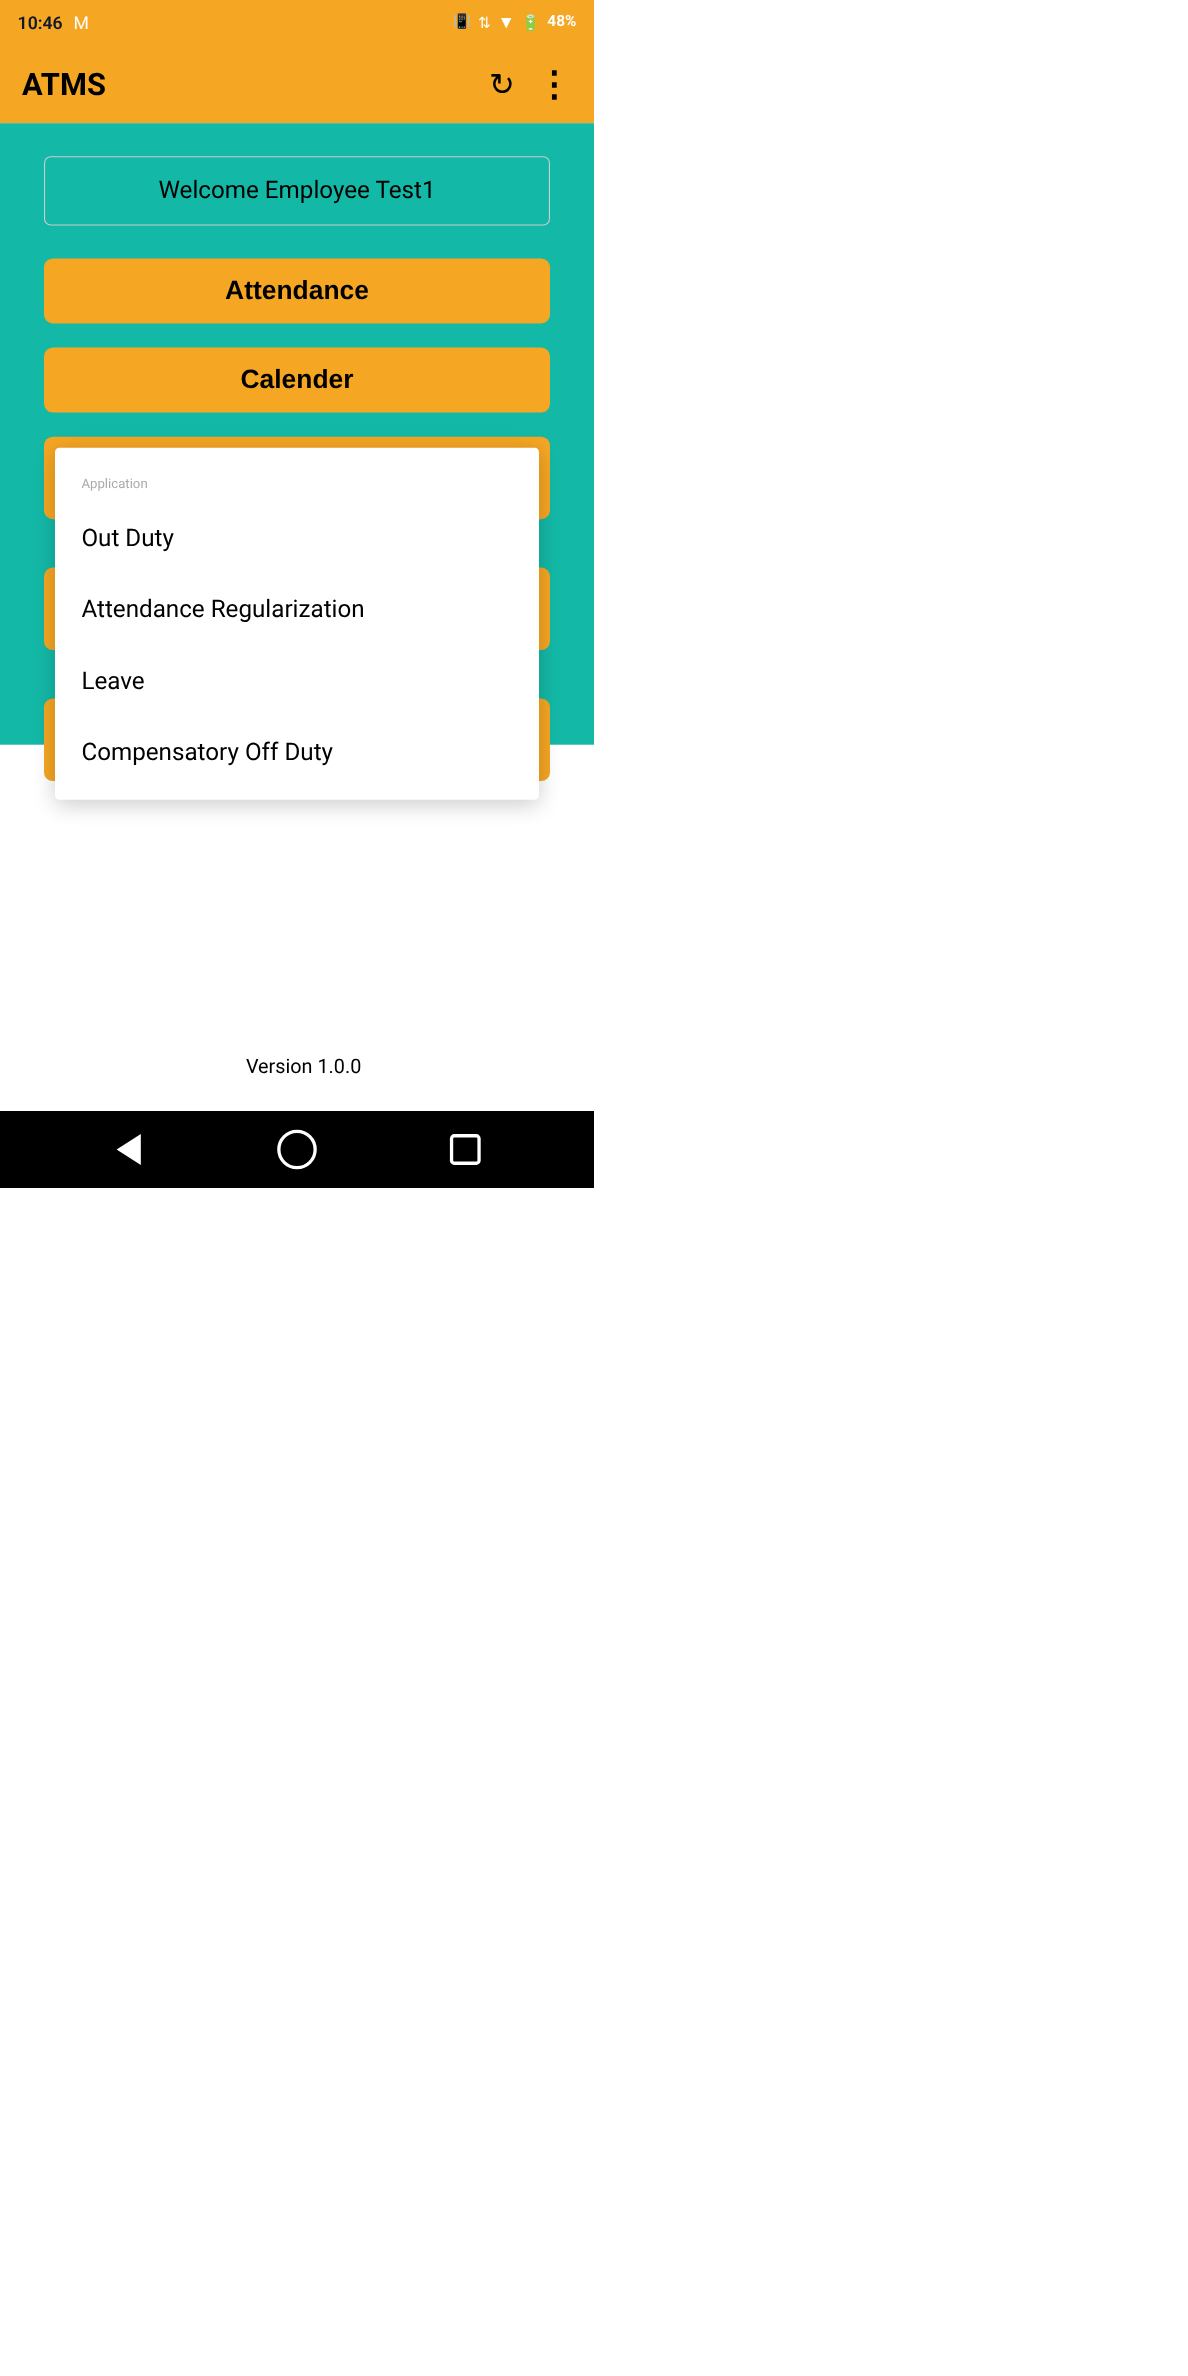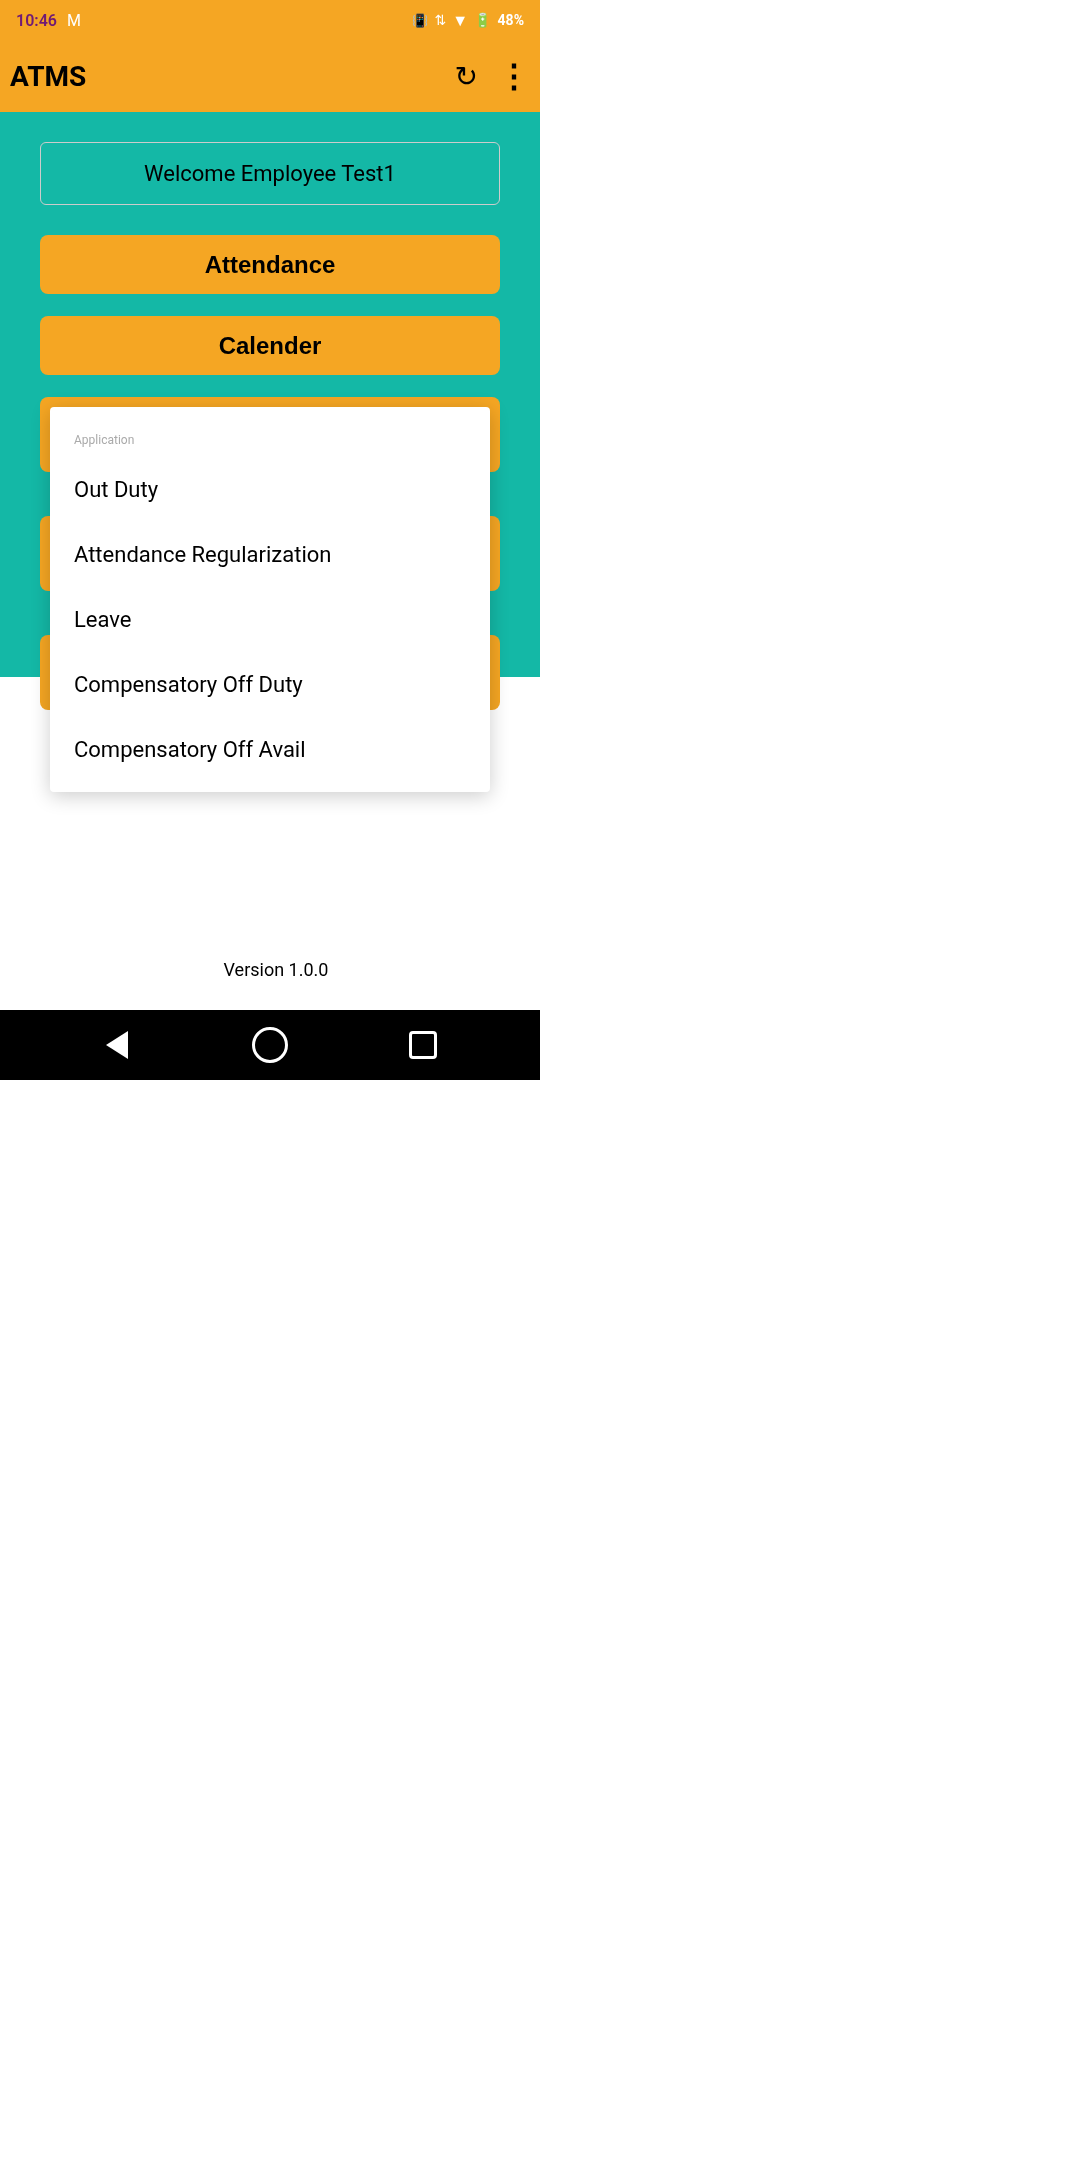--- a/index.html
+++ b/index.html
@@ -31,21 +31,21 @@
 
     .status-bar-left {
       display: flex;
       align-items: center;
       gap: 10px;
     }
 
     .status-time {
       font-size: 16px;
       font-weight: 600;
-      color: #701a75;
+      color: #0f172a;
     }
 
     .status-icon {
       font-size: 15px;
       color: #000;
     }
 
     .status-bar-right {
       display: flex;
       align-items: center;
@@ -59,21 +59,21 @@
     }
 
     
     .app-bar {
       width: 100%;
       height: 72px;
       background: #f5a623;
       display: flex;
       align-items: center;
       justify-content: space-between;
-      padding: 0 10px;
+      padding: 0 20px;
     }
 
     .app-title {
       font-size: 28px;
       font-weight: 700;
       color: #000;
     }
 
     .app-bar-icons {
       display: flex;
@@ -266,21 +266,20 @@
       <div style="height: 22px;"></div>
       <div class="orange-btn-behind"></div>
     </div>
 
     <div class="dropdown-overlay" style="position: absolute; top: 10px; left: 10px; right: 10px; z-index: 10; background: #fff; border-radius: 4px; box-shadow: 0 4px 20px rgba(0,0,0,0.2); padding: 10px 0;">
       <div class="dropdown-header">Application</div>
       <div class="dropdown-item">Out Duty</div>
       <div class="dropdown-item">Attendance Regularization</div>
       <div class="dropdown-item">Leave</div>
       <div class="dropdown-item">Compensatory Off Duty</div>
-      <div class="dropdown-item">Compensatory Off Avail</div>
     </div>
 
   </div>
 
 </div>
 
 <div class="version-text">Version 1.0.0</div>
 
 <div class="bottom-nav">
   <div class="nav-btn">

